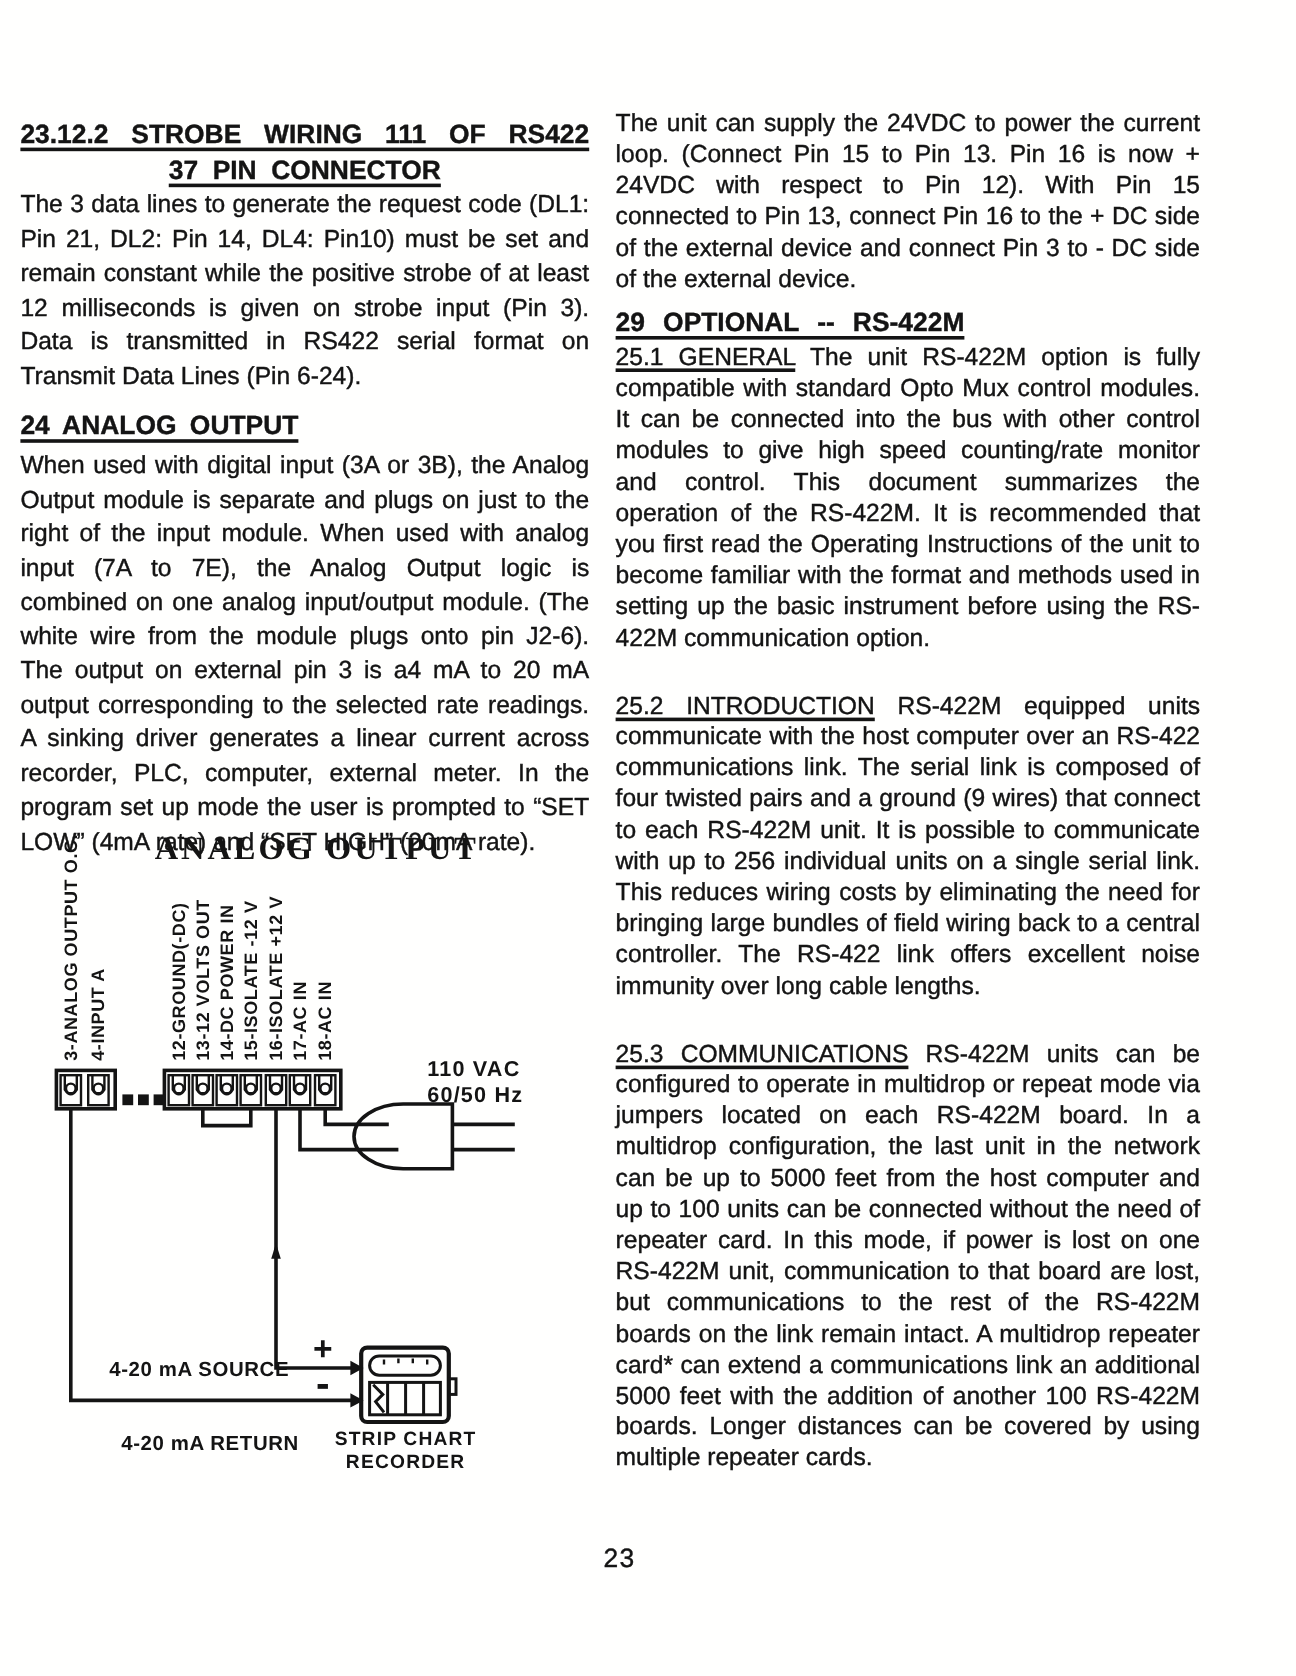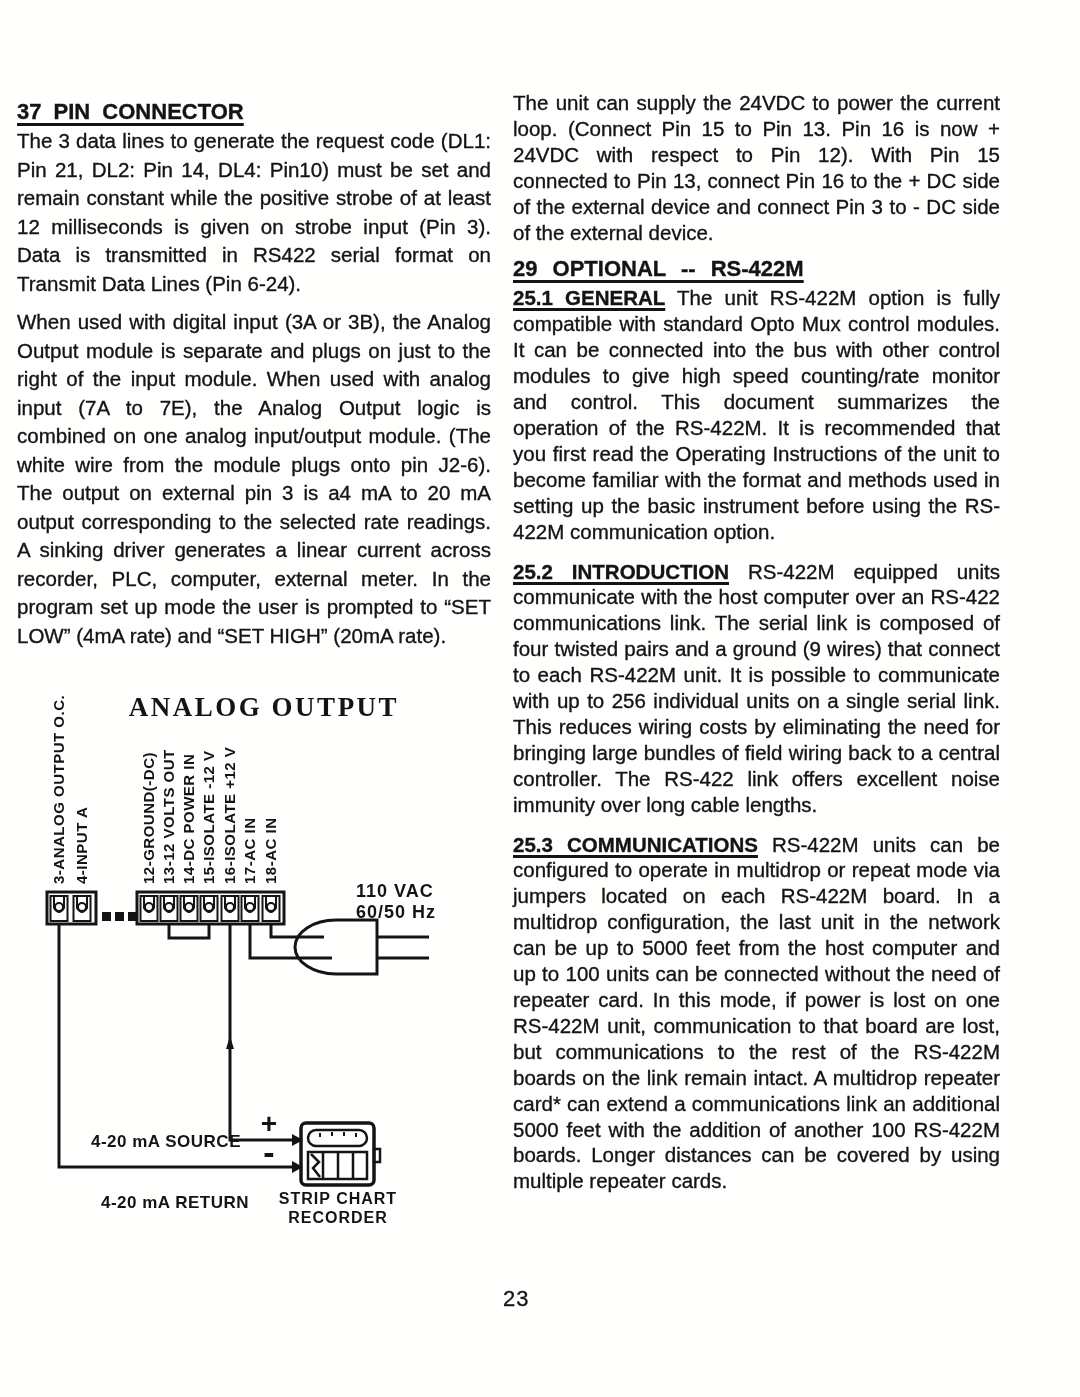--- a/index.html
+++ b/index.html
@@ -14,35 +14,37 @@
   }
   .page{position:absolute;inset:0;background:#fffffe;}
   .col{position:absolute;}
   .col-left{left:17px;top:97px;width:474px;line-height:28.5px;font-size:20.5px;}
   .col-right{left:513px;top:90px;width:487px;line-height:25.9px;font-size:20.5px;}
   .para{text-align:justify;margin:0 0 10px 0;}
   .h1line{font-size:22px;font-weight:bold;text-decoration:underline;text-decoration-thickness:2.5px;text-underline-offset:4px;line-height:30px;}
   .spread{text-align:justify;text-align-last:justify;}
   .h2{font-size:22px;line-height:30px;margin:12px 0 4px 0;word-spacing:5px;}
   .h25{font-size:22px;line-height:28px;margin:8px 0 2px 0;word-spacing:9px;}
-  .lead{font-weight:bold;text-decoration:underline;text-decoration-thickness:2.5px;text-underline-offset:3px;}
-  .mt14{margin-top:14px;}
+  .lead{font-weight:normal;text-decoration:underline;text-decoration-thickness:2.5px;text-underline-offset:3px;}
+  .mt14{margin-top:31px;}
   .diagram{position:absolute;left:14px;top:672px;width:460px;height:565px;}
   .pagenum{position:absolute;left:503px;top:1286px;font-size:22px;letter-spacing:1px;text-align:center;}
   svg text{ -webkit-text-stroke:0; }
 </style>
 </head>
 <body>
 
 <div class="page">
 
   <div class="col col-left">
-    <div class="h1line" style="word-spacing:6px;">37 PIN CONNECTOR</div>
+    <div class="h1line spread">23.12.2 STROBE WIRING 111 OF RS422</div>
+    <div class="h1line" style="word-spacing:6px;text-align:center;">37 PIN CONNECTOR</div>
     <p class="para">The 3 data lines to generate the request code (DL1: Pin 21, DL2: Pin 14, DL4: Pin10) must be set and remain constant while the positive strobe of at least 12 milliseconds is given on strobe input (Pin 3). Data is transmitted in RS422 serial format on Transmit Data Lines (Pin 6-24).</p>
 
+    <div class="h1line h2">24 ANALOG OUTPUT</div>
     <p class="para">When used with digital input (3A or 3B), the Analog Output module is separate and plugs on just to the right of the input module. When used with analog input (7A to 7E), the Analog Output logic is combined on one analog input/output module. (The white wire from the module plugs onto pin J2-6). The output on external pin 3 is a4 mA to 20 mA output corresponding to the selected rate readings. A sinking driver generates a linear current across recorder, PLC, computer, external meter. In the program set up mode the user is prompted to “SET LOW” (4mA rate) and “SET HIGH” (20mA rate).</p>
   </div>
 
   <div class="diagram">
     <svg width="460" height="565" viewBox="0 0 460 565" xmlns="http://www.w3.org/2000/svg" fill="none" stroke="#141414">
 
       <text x="250" y="44" text-anchor="middle" font-family="Liberation Serif, serif" font-weight="bold" font-size="27" letter-spacing="2.5" fill="#141414" stroke="none">ANALOG OUTPUT</text>
 
       <g font-family="Liberation Sans, sans-serif" font-weight="bold" font-size="15" letter-spacing="0.5" fill="#141414" stroke="none">
         <text x="50" y="212" transform="rotate(-90 50 212)">3-ANALOG OUTPUT O.C.</text>

